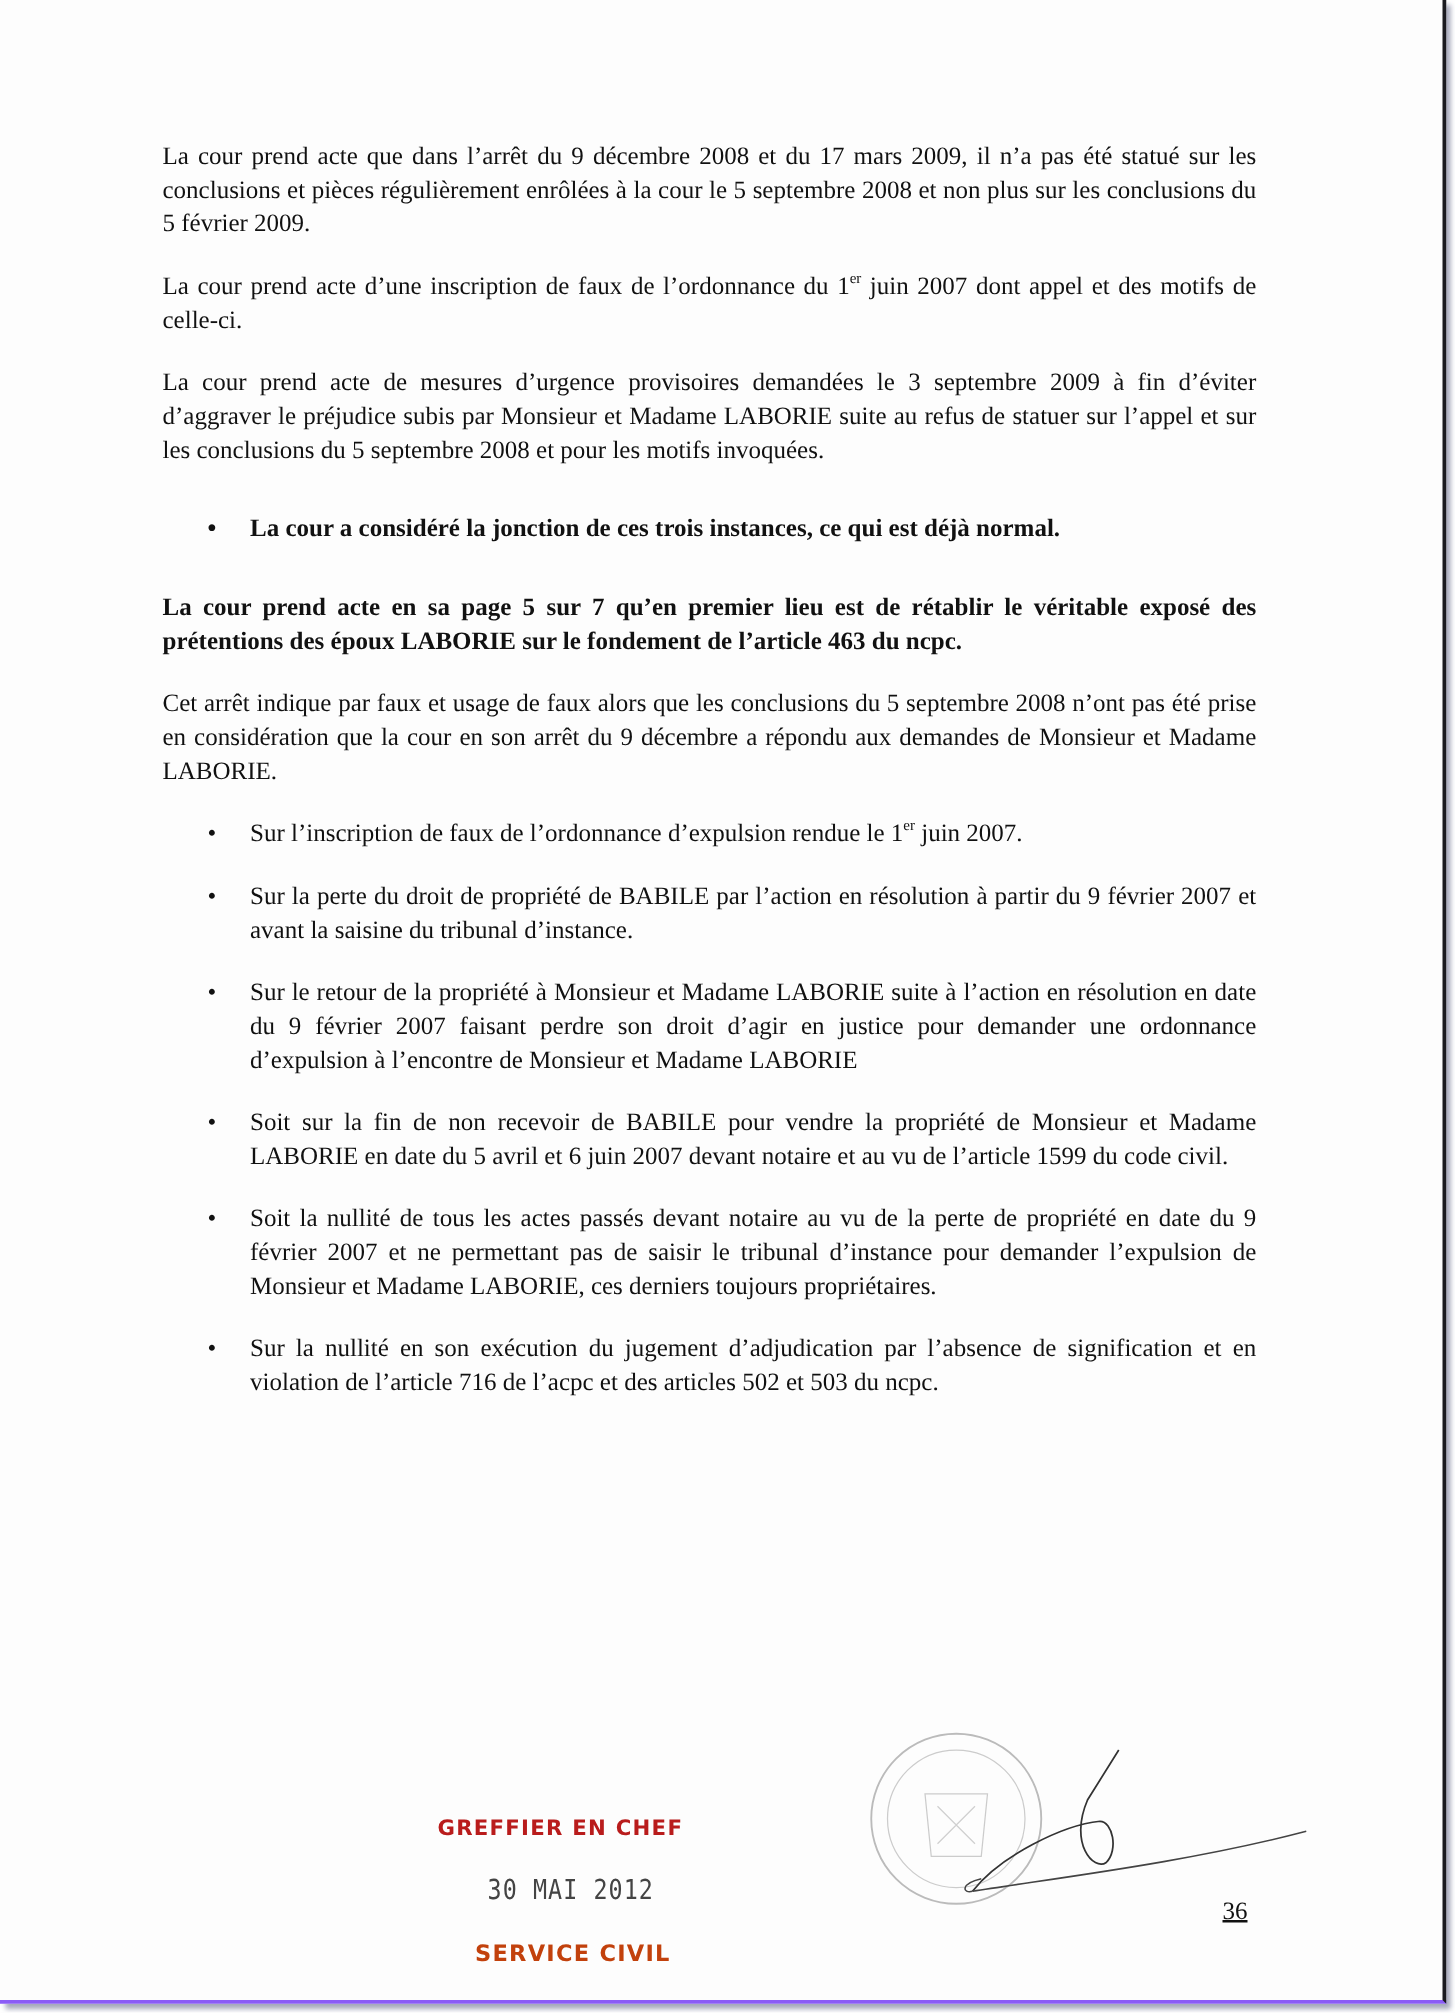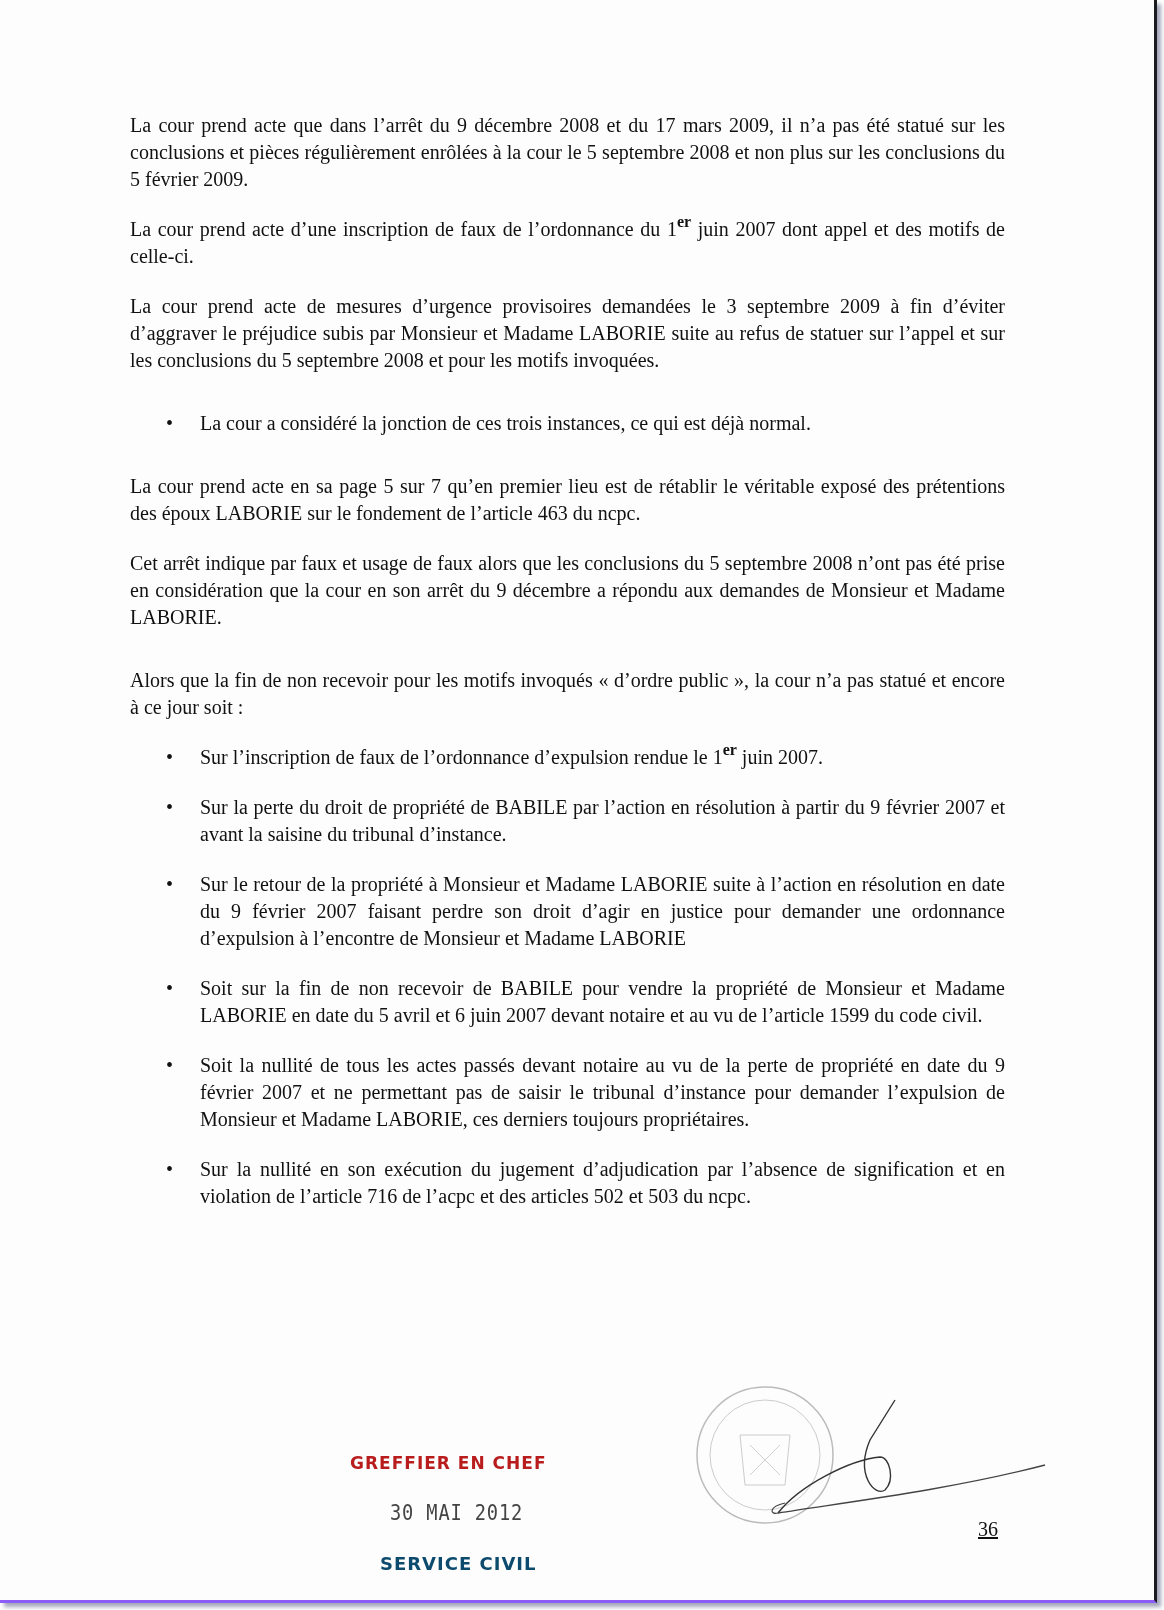--- a/index.html
+++ b/index.html
@@ -17,36 +17,36 @@
     border-right: 3px solid #1a1a1f;
     border-bottom: 3px solid #8b5cf6;
     box-shadow: 4px 4px 4px rgba(90,95,130,0.55);
   }
   .content {
     position: absolute; left: 130px; top: 112px; width: 875px;
     font-size: 20px; line-height: 27px;
   }
   p { margin: 0; text-align: justify; }
   .gap { margin-top: 23px; }
-  .bold { font-weight: normal; margin-top: 36px; }
+  .bold { font-weight: bold; margin-top: 36px; }
   .heading { font-weight: bold; text-decoration: underline; }
   ul { margin: 0; padding: 0; list-style: none; }
   li { position: relative; padding-left: 70px; text-align: justify; }
   li::before {
     content: "\2022"; position: absolute; left: 36px; top: 0; font-size: 20px;
   }
-  sup { font-size: 16px; line-height: 0; vertical-align: 9px; font-weight: bold; }
+  sup { font-size: 12px; line-height: 0; vertical-align: 9px; }
   .stamp {
     position: absolute; font-family: "DejaVu Sans", "Liberation Sans", sans-serif;
     color: #555; font-weight: bold; letter-spacing: 1px;
   }
   .stamp.s1 { left: 350px; top: 1453px; font-size: 17px; color: #b91c1c; }
   .stamp.s2 { left: 390px; top: 1500px; font-size: 22px; font-weight: normal; color: #444;
               font-family: "DejaVu Sans Mono", monospace; transform: scaleX(0.85); transform-origin: left; }
-  .stamp.s3 { left: 380px; top: 1553px; font-size: 18px; color: #0c4a6e; }
+  .stamp.s3 { left: 380px; top: 1553px; font-size: 18px; color: #c2410c; }
   .page-number {
     position: absolute; left: 978px; top: 1518px; font-size: 20px; text-decoration: underline;
   }
   .seal { position: absolute; left: 690px; top: 1385px; }
 </style>
 </head>
 <body>
 
 <div class="page">
   <div class="content">
@@ -58,21 +58,20 @@
 
     <ul class="gap">
       <li class="bold">La cour a considéré la jonction de ces trois instances, ce qui est déjà normal.</li>
     </ul>
 
 
     <p class="gap bold">La cour prend acte en sa page 5 sur 7 qu’en premier lieu est de rétablir le véritable exposé des prétentions des époux LABORIE sur le fondement de l’article 463 du ncpc.</p>
 
     <p class="gap">Cet arrêt indique par faux et usage de faux alors que les conclusions du 5 septembre 2008 n’ont pas été prise en considération que la cour  en son arrêt du 9 décembre a répondu aux demandes de Monsieur et Madame LABORIE.</p>
 
-    <p class="gap bold">Alors que la fin de non recevoir pour les motifs invoqués « d’ordre public », la cour n’a pas statué et encore à ce jour soit :</p>
 
     <ul>
       <li class="gap"><span>Sur l’inscription de faux de l’ordonnance d’expulsion rendue le 1</span><sup>er</sup><span> juin 2007.</span></li>
       <li class="gap">Sur la perte du droit de propriété de BABILE par l’action en résolution à partir du 9 février 2007 et avant la saisine du tribunal d’instance.</li>
       <li class="gap">Sur le retour de la propriété à Monsieur et Madame LABORIE suite à l’action en résolution en date du 9 février 2007 faisant perdre son droit d’agir en justice pour demander une ordonnance d’expulsion à l’encontre de Monsieur et Madame LABORIE</li>
       <li class="gap">Soit sur la fin de non recevoir de BABILE pour vendre la propriété de Monsieur et Madame LABORIE en date du 5 avril et 6 juin 2007 devant notaire et au vu de l’article 1599 du code civil.</li>
       <li class="gap">Soit la nullité de tous les actes passés devant notaire au vu de la perte de propriété en date du 9 février 2007 et ne permettant pas de saisir le tribunal d’instance pour demander l’expulsion de Monsieur et Madame LABORIE, ces derniers toujours propriétaires.</li>
       <li class="gap">Sur la nullité en son exécution du jugement d’adjudication par l’absence de signification et en violation de l’article 716 de l’acpc et des articles 502 et 503 du ncpc.</li>
     </ul>
   </div>

